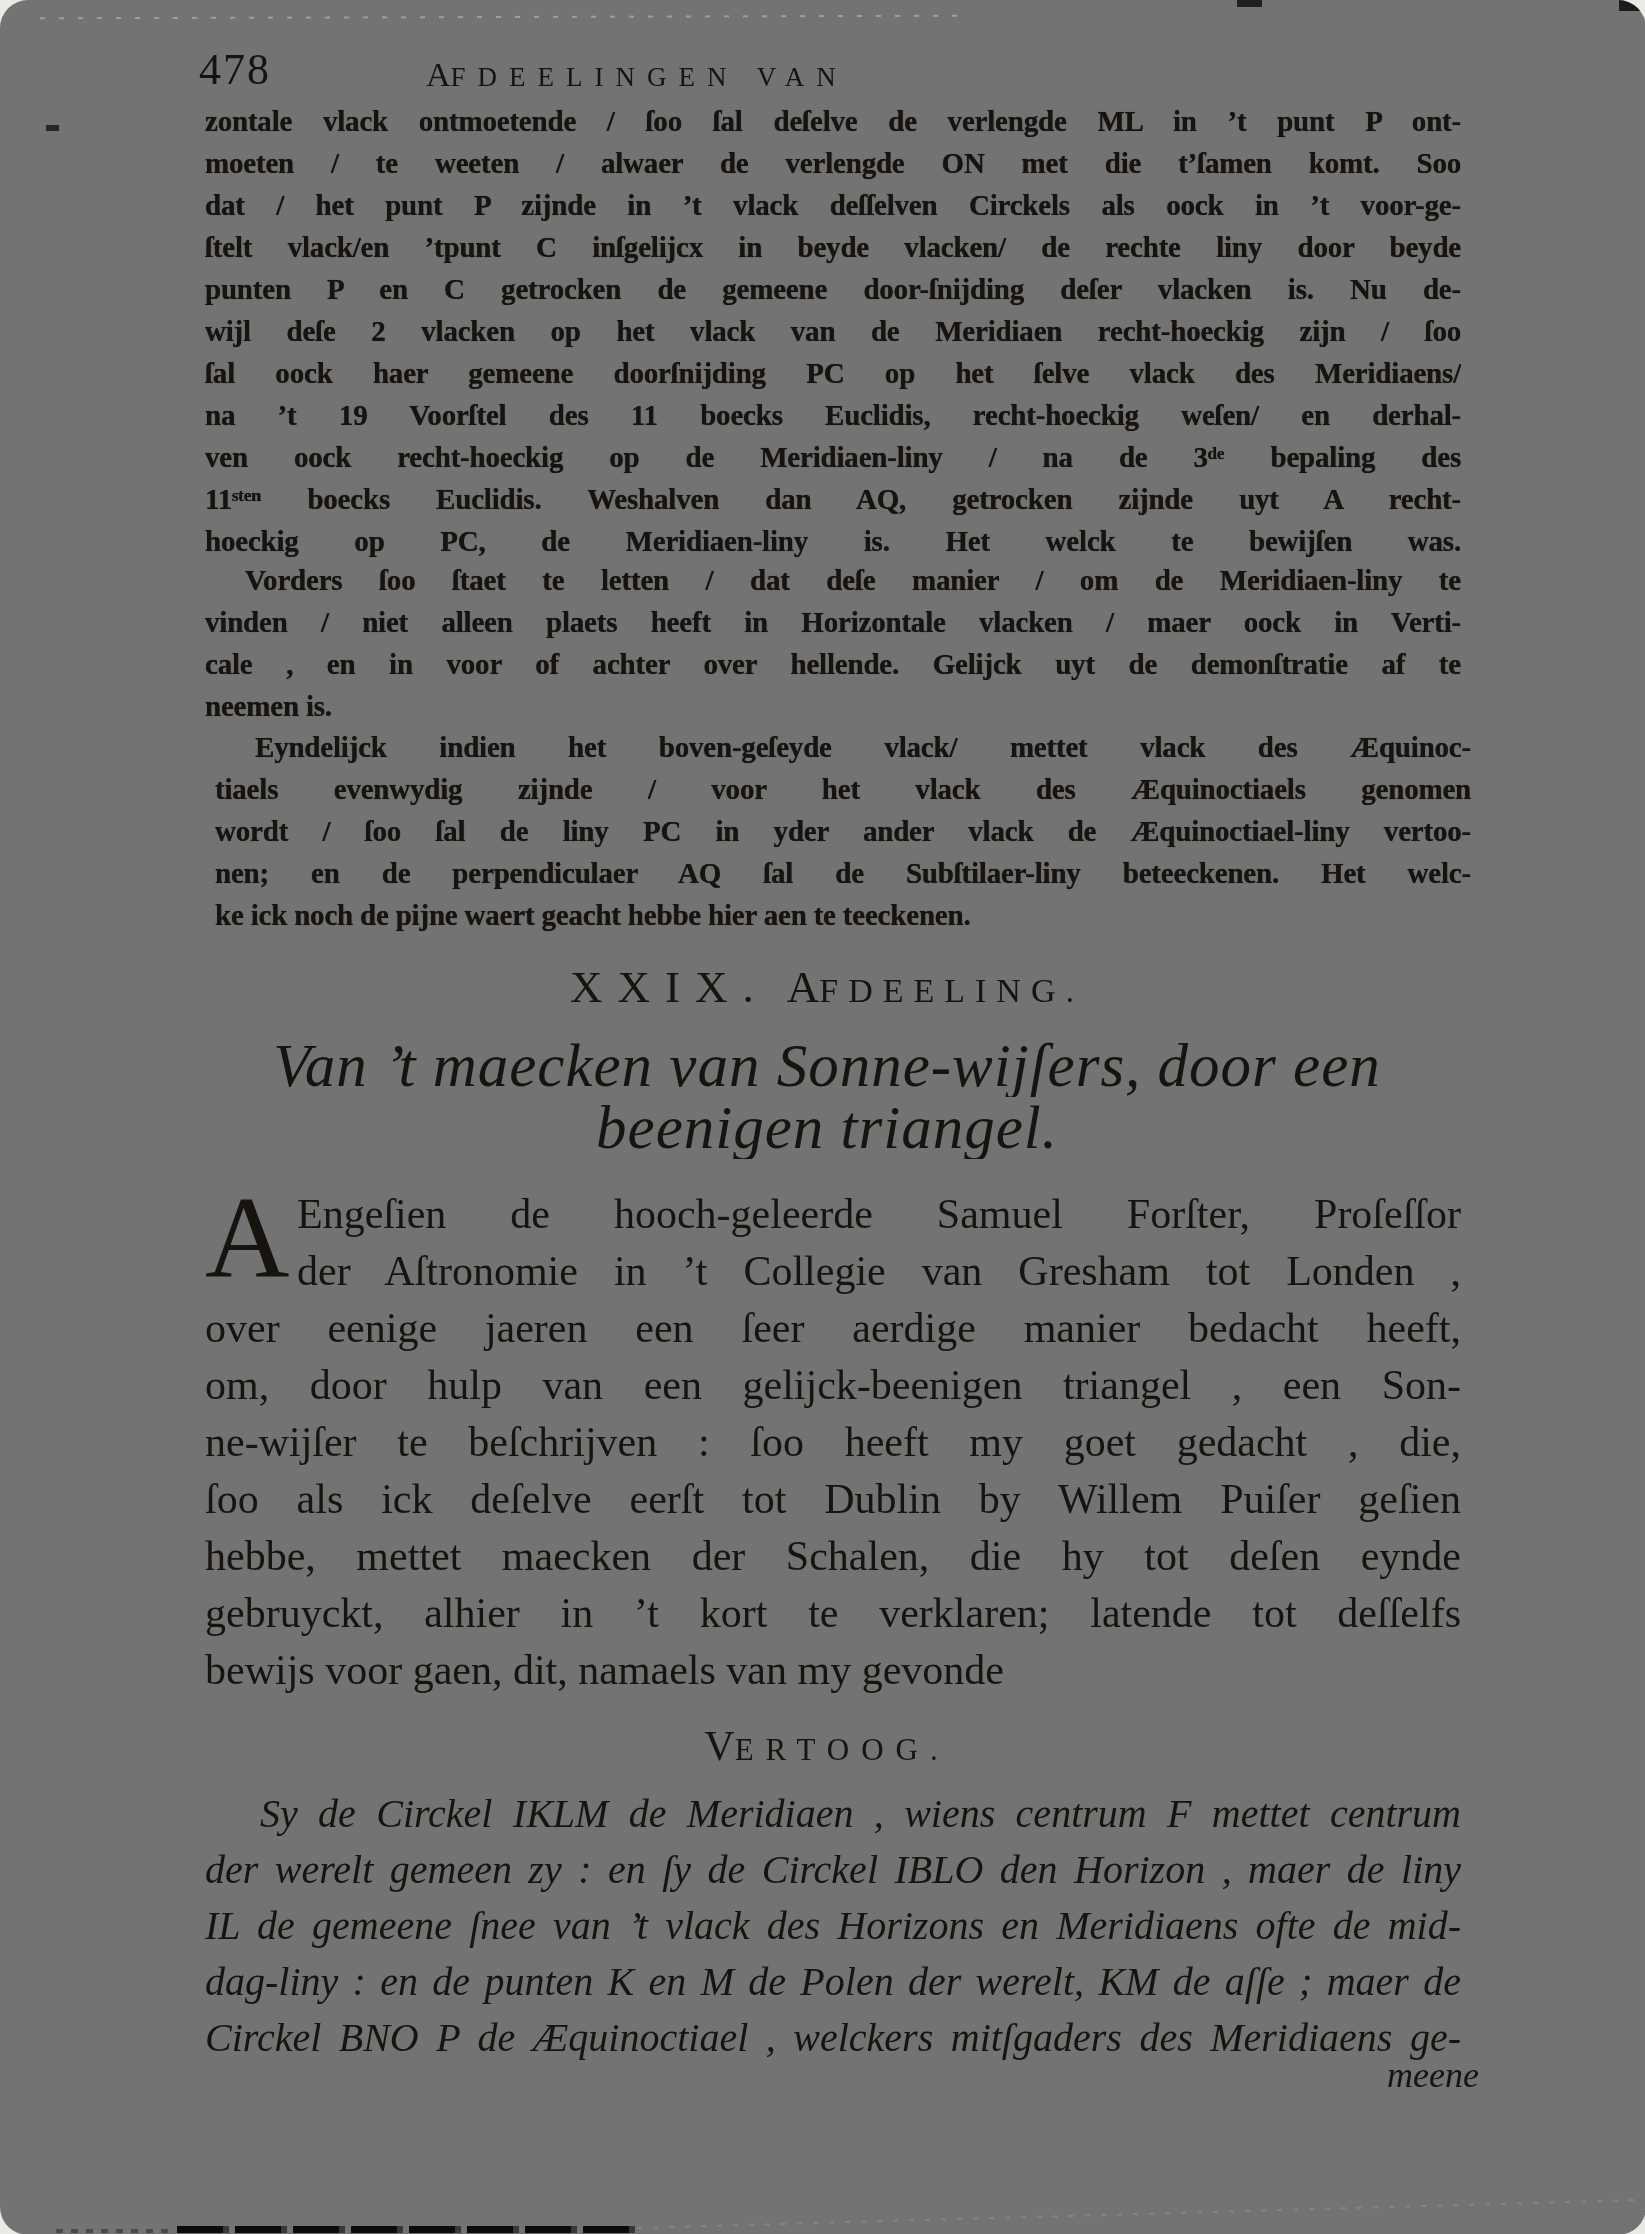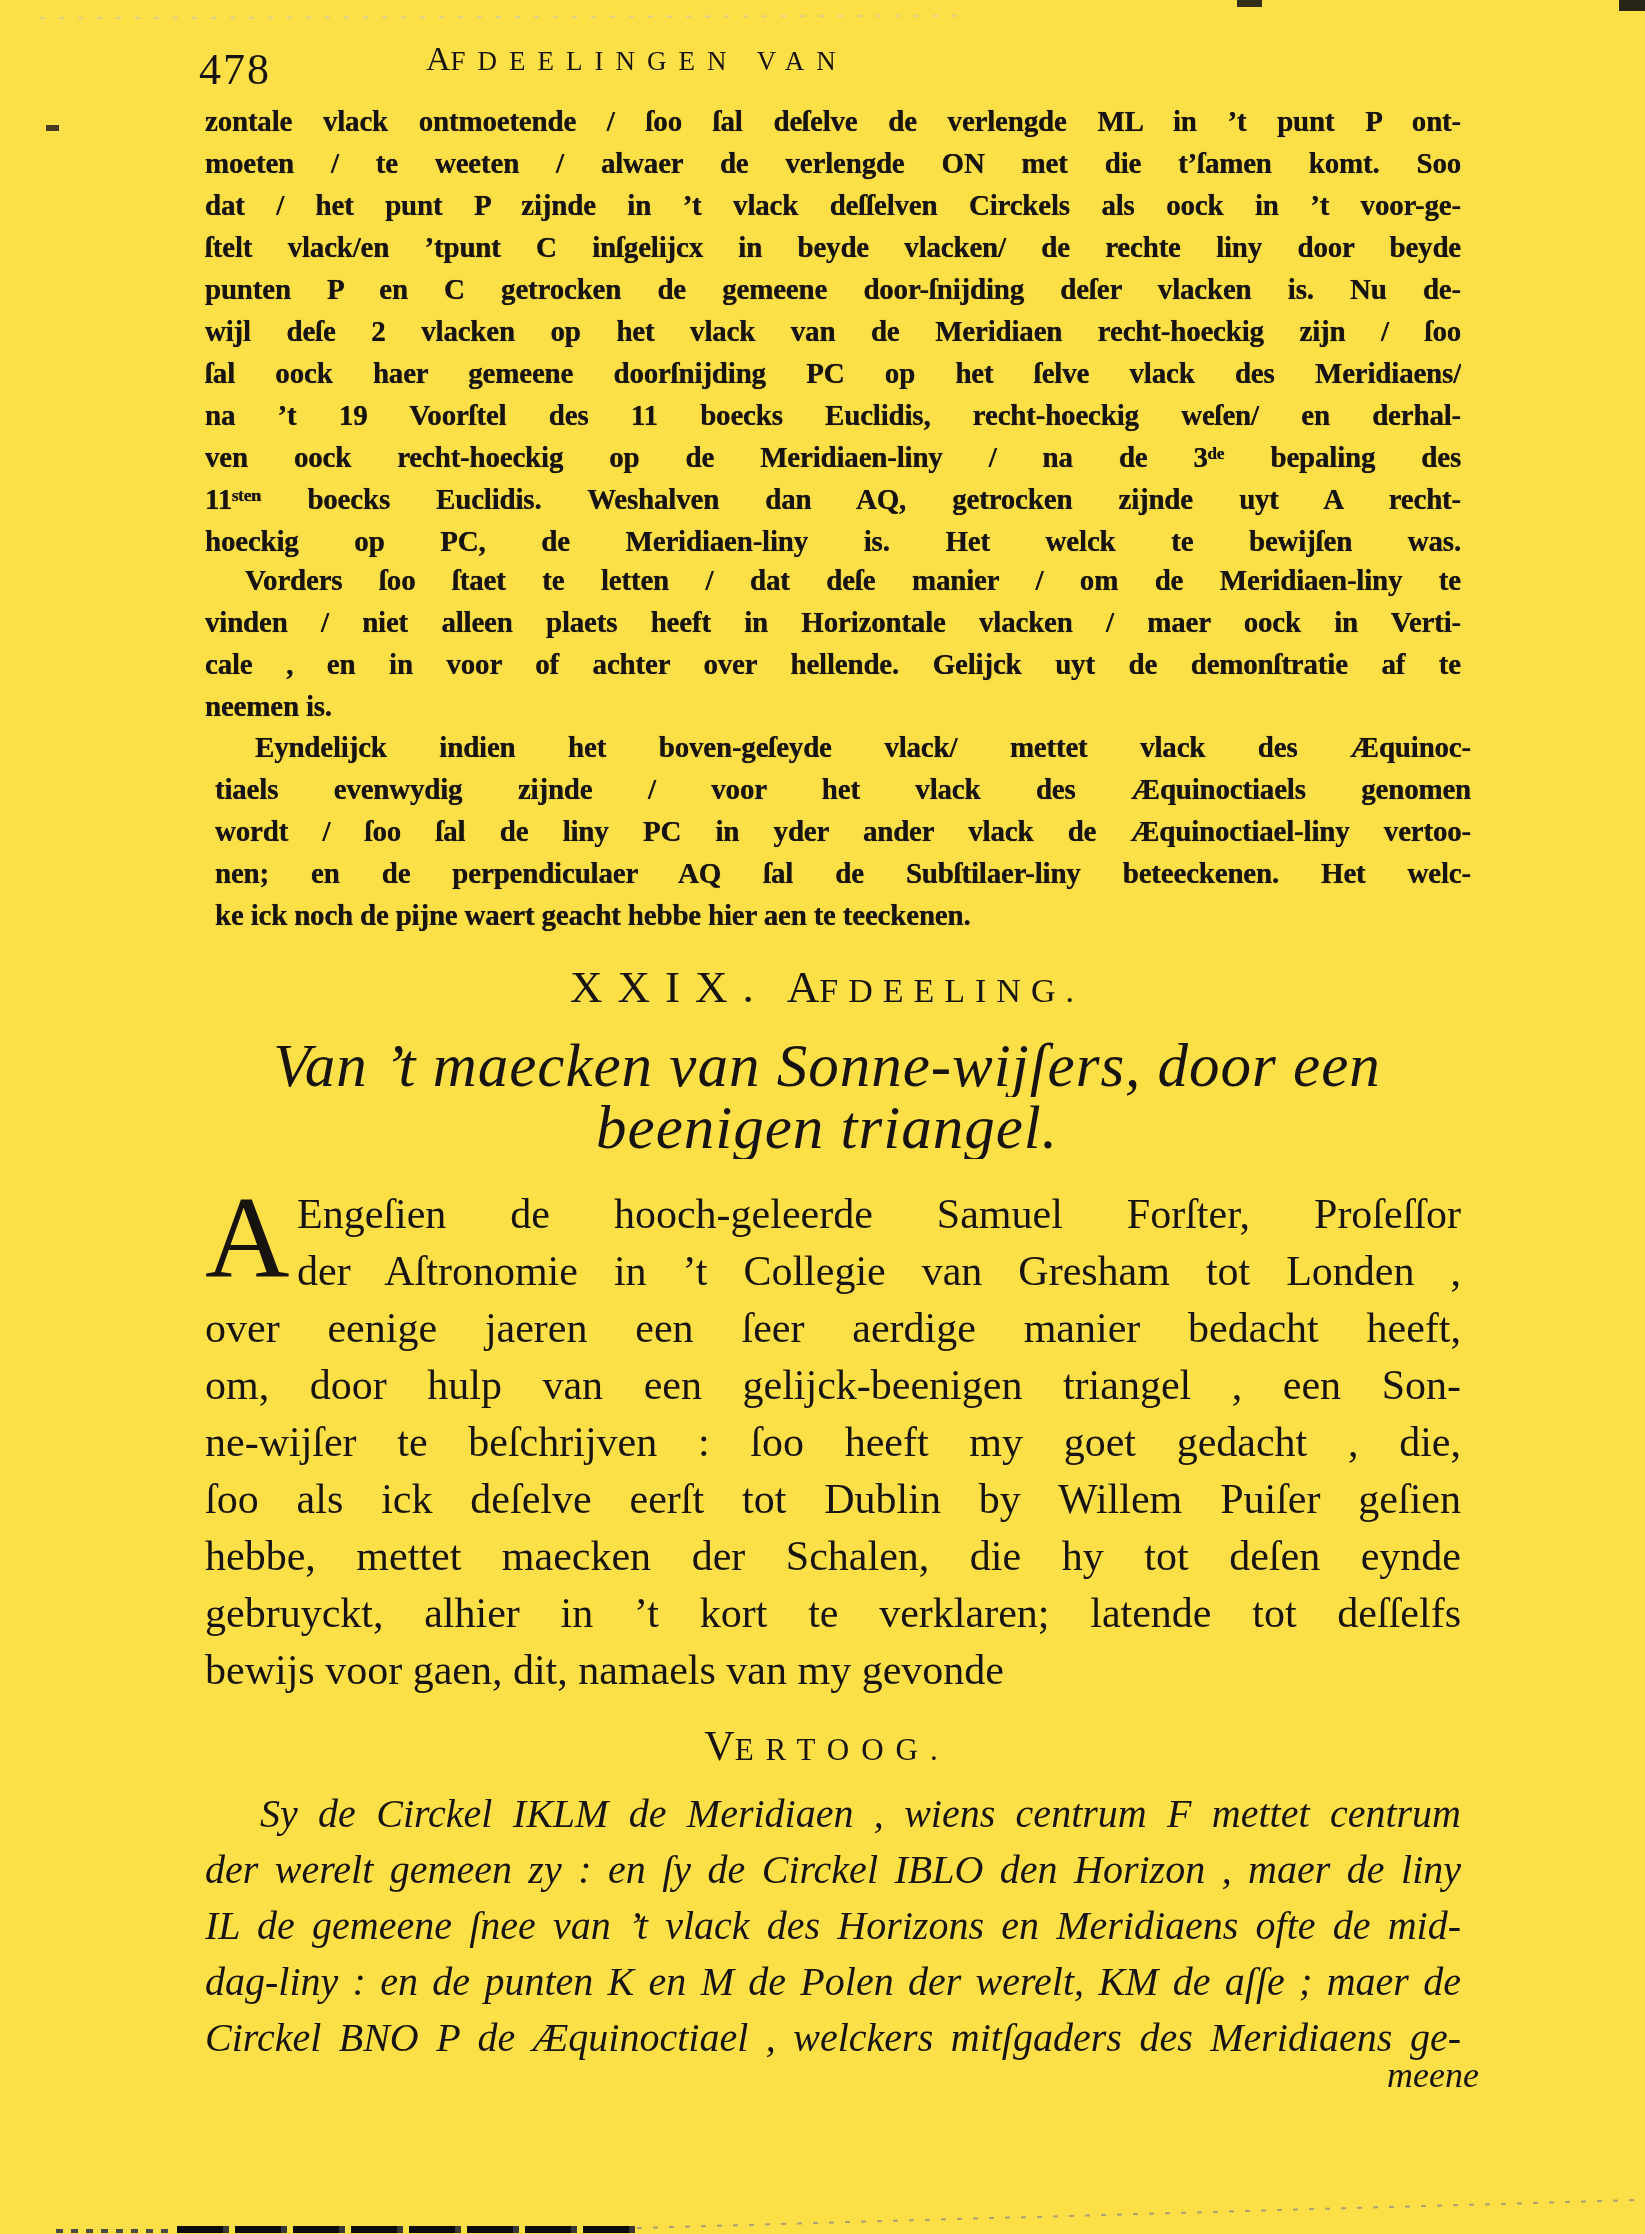--- a/index.html
+++ b/index.html
@@ -1,29 +1,30 @@
 <!DOCTYPE html>
 <html><head>
 <meta charset="utf-8">
 <style>
   html,body{margin:0;padding:0;background:#e9e9e6;}
   .page{
     position:relative;
     width:1646px;height:2235px;
     margin:0 auto;
-    background:#fde047;
+    background:#737373;
     overflow:hidden;
     color:#17130f;
     font-family:"Liberation Serif","DejaVu Serif",serif;
+    border-radius:28px;
   }
   .abs{position:absolute;}
 
   
   .page-number{left:199px;top:44px;font-size:44px;letter-spacing:2px;}
-  .running-title{left:426px;top:40px;white-space:nowrap;}
+  .running-title{left:426px;top:56px;white-space:nowrap;}
   .running-title .init{font-size:34px;}
   .running-title .rest{font-size:27px;letter-spacing:12px;}
 
   
   .tblock{left:205px;width:1256px;}
   .tline{
     text-align:justify;
     text-align-last:justify;
     overflow:hidden;
     white-space:normal;

